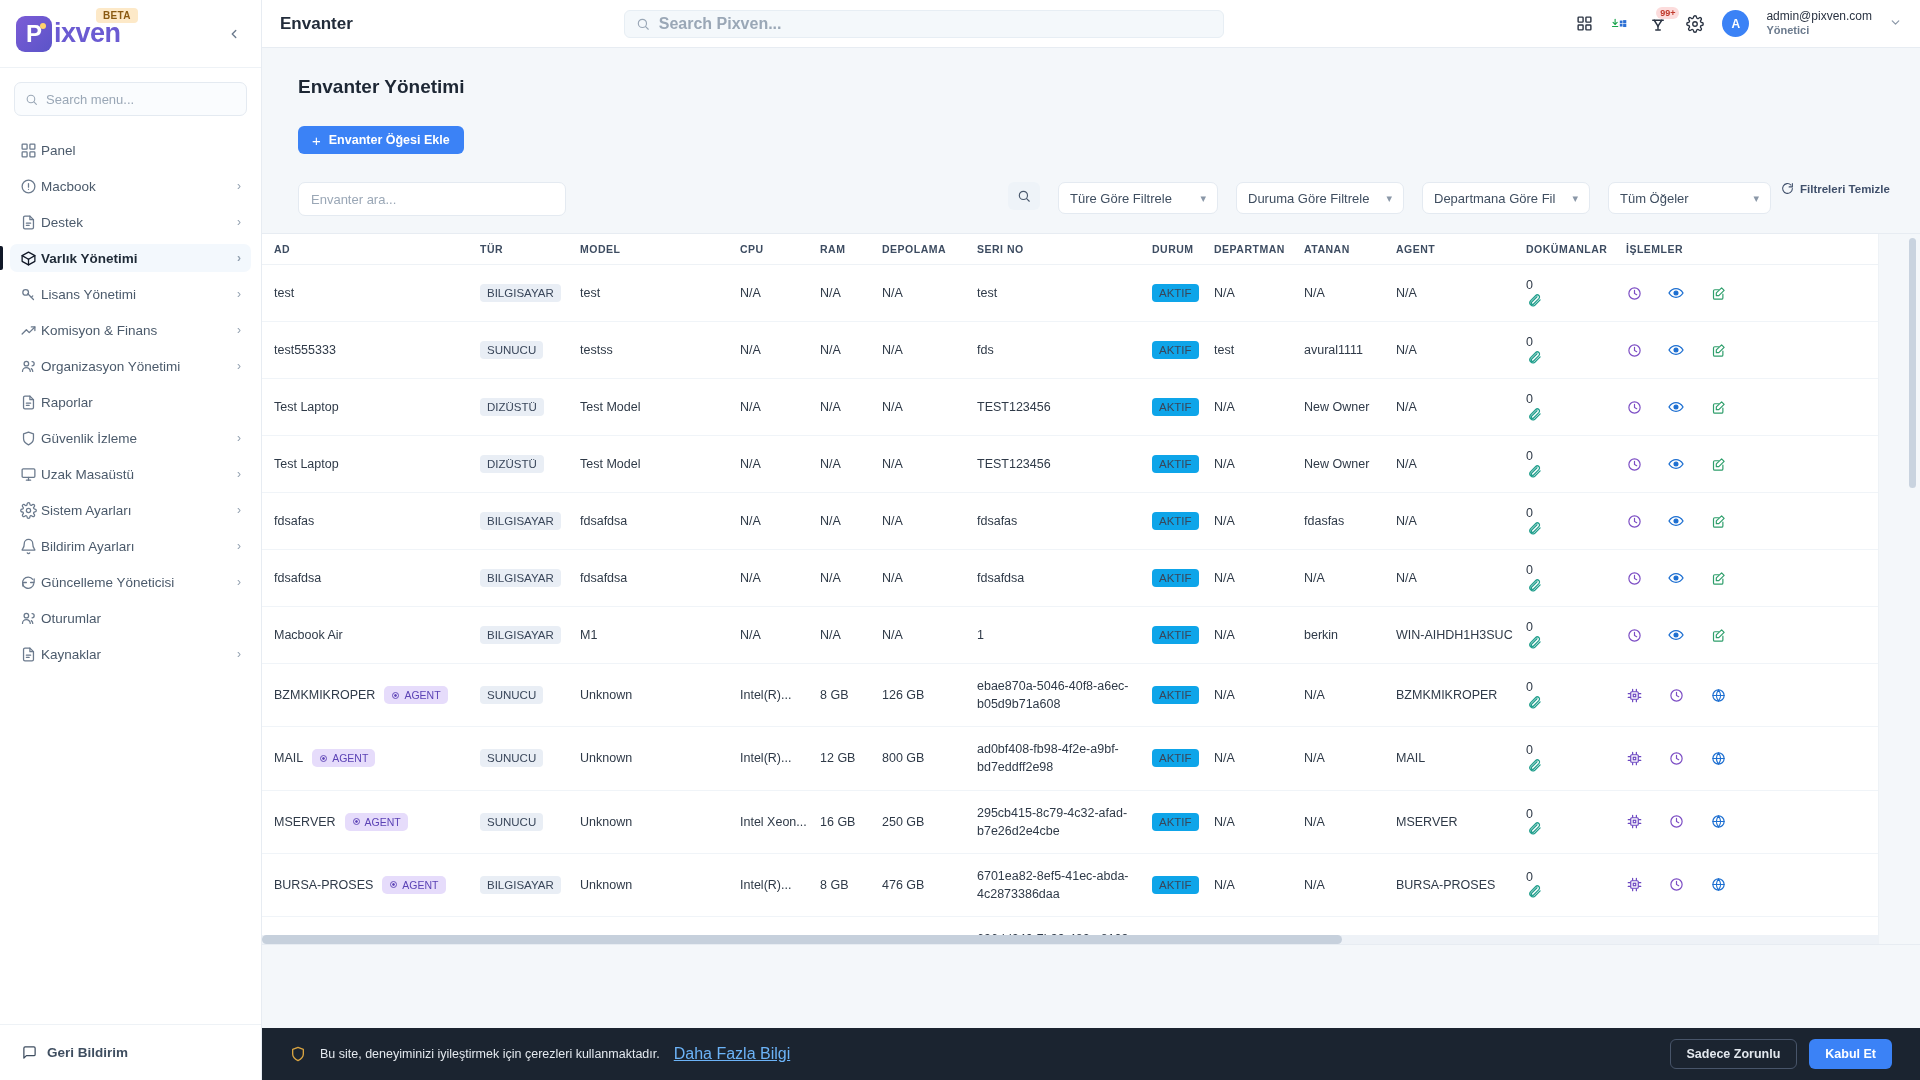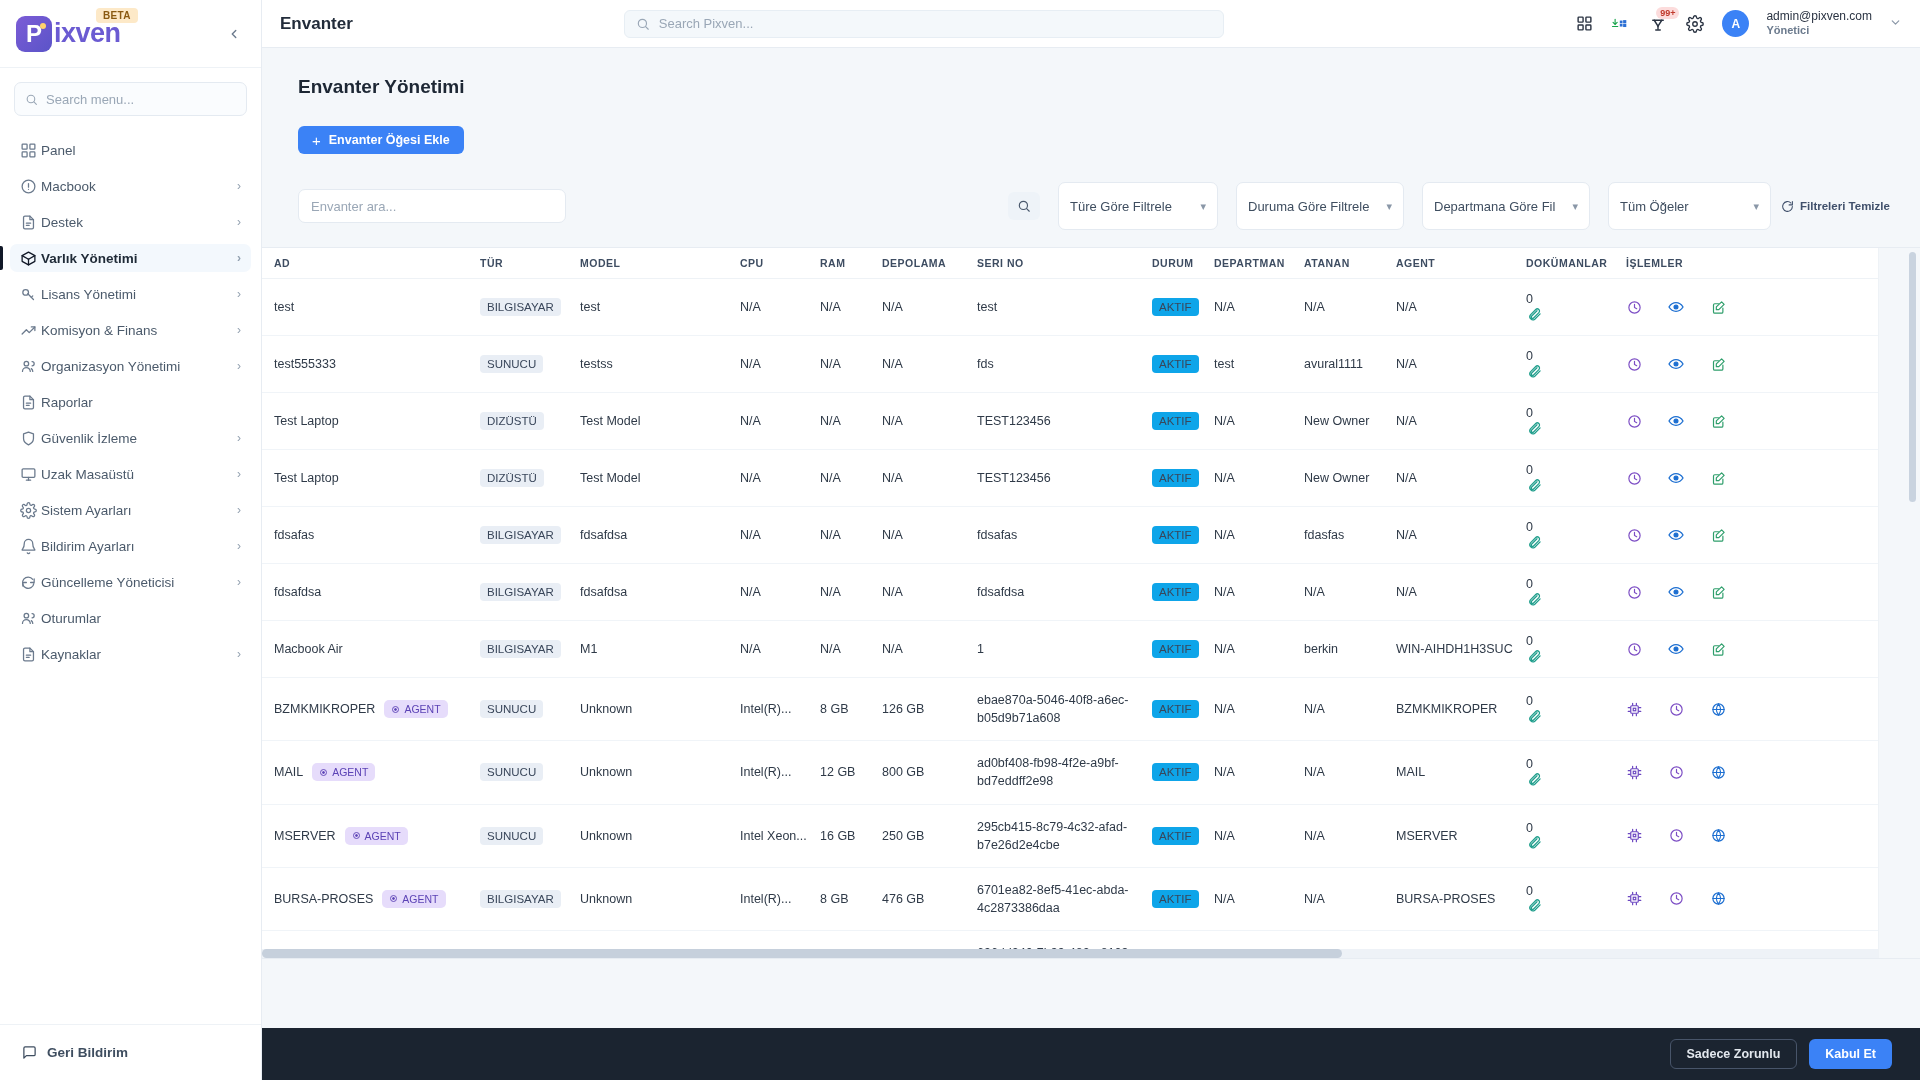--- a/index.html
+++ b/index.html
@@ -83,21 +83,21 @@
   .topbar {
     height: 48px; background: #ffffff; border-bottom: 1px solid #e7ecf2;
     display: flex; align-items: center; padding: 0 18px; gap: 16px;
   }
   .topbar-title { font-size: 17px; font-weight: bold; color: #222c3a; }
   .global-search {
     width: 600px; height: 28px; margin-left: 255px;
     background: #f4f8fb; border: 1px solid #e7eef4; border-radius: 6px;
     display: flex; align-items: center; gap: 9px; padding: 0 11px;
   }
-  .global-search .ph { font-size: 13px; color: #9aa7b6; }
+  .global-search .ph { font-size: 16px; color: #9aa7b6; font-weight: bold; }
   .topbar-right { margin-left: auto; display: flex; align-items: center; gap: 17px; }
   .tb-ico { width: 20px; height: 20px; display: flex; align-items: center; justify-content: center; cursor: pointer; color:#2b3443; position: relative; }
   .notif-badge {
     position: absolute; top: -7px; right: -11px; background: #fcdcdc; color: #c0392b;
     font-size: 9px; font-weight: bold; border-radius: 8px; padding: 1px 4px;
   }
   .avatar {
     width: 27px; height: 27px; border-radius: 50%; background: #3b82f6;
     color: #fff; font-size: 12px; font-weight: bold;
     display: flex; align-items: center; justify-content: center; cursor: pointer;
@@ -111,35 +111,35 @@
   .page-title { font-size: 19px; color: #1d2734; margin: 0 0 28px 36px; }
   .add-btn {
     margin-left: 36px; height: 28px; background: #3b82f6; color: #fff;
     border: none; border-radius: 6px; padding: 0 14px; font-size: 12.5px;
     display: inline-flex; align-items: center; gap: 8px; cursor: pointer;
     font-family: "Liberation Sans", sans-serif; font-weight: bold;
   }
   .add-btn .plus { font-size: 15px; font-weight: normal; }
 
   .filter-row {
-    display: flex; align-items: center; gap: 0; margin: 28px 0 0 36px;
+    display: flex; align-items: flex-start; gap: 0; margin: 28px 0 0 36px;
     padding-right: 24px;
   }
   .inv-search {
     width: 268px; height: 34px; background: #fff; border: 1px solid #e4eaf1;
     border-radius: 7px; display: flex; align-items: center; padding: 0 12px;
   }
   .inv-search .ph { font-size: 13px; color: #9aa7b6; }
   .search-icon-btn {
     width: 32px; height: 28px; background: #eef3f8; border-radius: 6px;
     display: flex; align-items: center; justify-content: center;
     margin-left: 442px; cursor: pointer; color: #41506180;
   }
   .sel {
-    height: 48px; background: #fff; border: 1px solid #e4eaf1; border-radius: 7px;
+    height: 32px; background: #fff; border: 1px solid #e4eaf1; border-radius: 7px;
     display: flex; align-items: center; justify-content: space-between;
     padding: 0 11px; font-size: 13px; color: #3f4e60; cursor: pointer;
     margin-left: 18px; gap: 10px; white-space: nowrap; overflow: hidden;
   }
   .sel.w1 { width: 160px; } .sel.w2 { width: 168px; }
   .sel.w3 { width: 168px; } .sel.w4 { width: 163px; }
   .sel .chev { color: #8a97a7; font-size: 11px; }
   .clear-filters {
     display: flex; align-items: center; gap: 6px; margin-left: 10px;
     font-size: 11.5px; font-weight: bold; color: #40506b; cursor: pointer; white-space: nowrap;
@@ -1148,18 +1148,27 @@
         <div class="right-fade"></div>
         <div class="v-scroll"></div>
         <div class="table-scroll-h">
             <div class="thumb"></div>
           </div>
       </div>
     </section>
   </div>
 
   <div class="cookie">
+    <div class="cookie-left">
+      <span class="cookie-shield">
+        <svg width="16" height="16" viewBox="0 0 24 24" fill="none" stroke="#d9a441" stroke-width="2" stroke-linejoin="round">
+            <path d="M12 22s8-4 8-10V5l-8-3-8 3v7c0 6 8 10 8 10z"></path>
+          </svg>
+      </span>
+      <span class="cookie-text">Bu site, deneyiminizi iyileştirmek için çerezleri kullanmaktadır.</span>
+      <span class="cookie-link">Daha Fazla Bilgi</span>
+    </div>
     <div class="cookie-btns">
       <button class="btn-outline">Sadece Zorunlu</button>
       <button class="btn-primary">Kabul Et</button>
     </div>
   </div>
 </div>
 
 </body></html>

